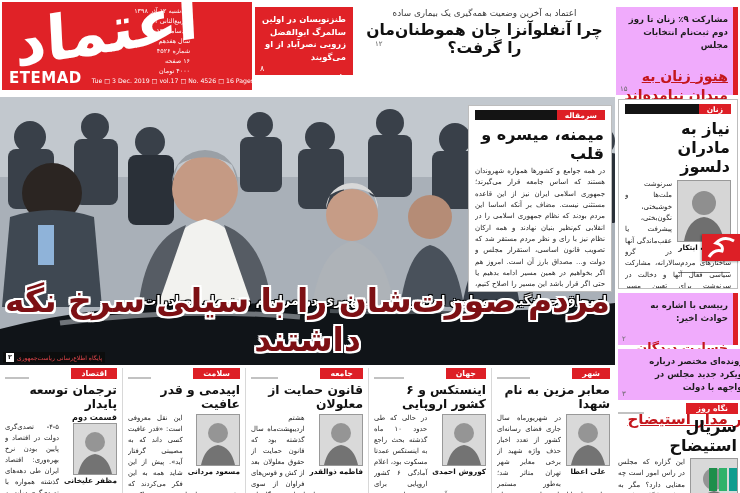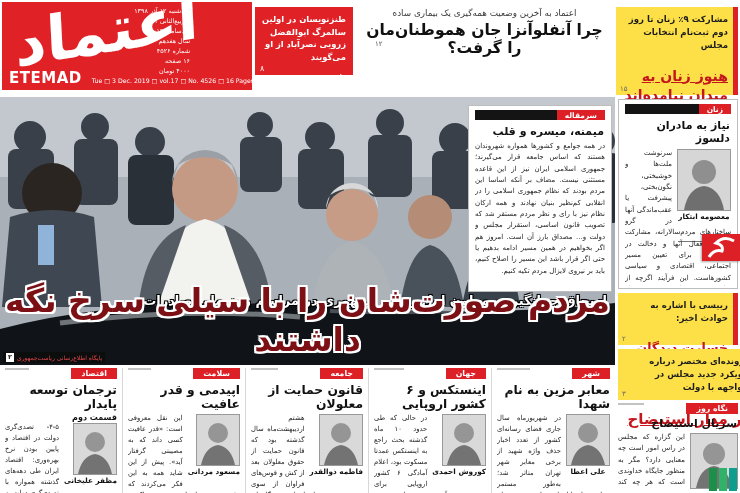--- a/index.html
+++ b/index.html
@@ -21,21 +21,21 @@
   .satire .title{font-size:14px;font-weight:bold;line-height:1.4;margin-top:5px;text-align:right;}
   .satire .pg{position:absolute;left:5px;bottom:2px;font-size:8px;color:#fff;}
   
   .headlines{position:absolute;left:357px;top:4px;width:255px;height:91px;}
   .hl{position:relative;height:44px;}
   .hl + .hl{border-top:1px solid #c9c9c9;}
   .hl .kicker{font-size:8.8px;color:#3a3a3a;text-align:center;direction:rtl;padding-top:4px;}
   .hl .title{font-size:15.5px;font-weight:bold;color:#101010;text-align:center;direction:rtl;margin-top:3px;}
   .hl .pg{position:absolute;left:18px;bottom:0;font-size:7px;color:#555;}
   
-  .graybox{background:#fde047;direction:rtl;box-sizing:border-box;position:relative;
+  .graybox{background:#f0abfc;direction:rtl;box-sizing:border-box;position:relative;
            padding:6px 10px 4px 6px;}
   .graybox .redstrip{position:absolute;right:0;top:0;bottom:0;width:5px;background:#dd1f26;}
   .graybox .kicker{font-size:8.6px;font-weight:bold;color:#1c1c1c;line-height:1.5;text-align:right;}
   .graybox .title{font-size:14px;font-weight:bold;color:#c4161c;line-height:1.35;margin-top:15px;text-align:right;text-decoration:underline;}
   .graybox .pg{position:absolute;left:4px;bottom:2px;font-size:7px;color:#666;}
   .women-top{position:absolute;left:616px;top:7px;width:122px;height:88px;}
   
   .photo-wrap{position:absolute;left:0;top:97px;width:615px;height:268px;overflow:hidden;background:#a9b0b8;}
   .photo-wrap svg.scene{position:absolute;inset:0;width:100%;height:100%;}
   .pkicker{position:absolute;left:6px;right:8px;bottom:57px;direction:rtl;text-align:right;color:#fff;
@@ -48,34 +48,34 @@
   .credit{position:absolute;left:3px;bottom:2px;height:11px;display:flex;align-items:center;gap:3px;
           background:rgba(12,12,12,.85);padding:0 3px;}
   .credit .num{background:#fff;color:#111;font-size:6.5px;font-weight:bold;line-height:9px;padding:0 2px;}
   .credit .txt{color:#e8474d;font-size:6px;direction:rtl;white-space:nowrap;}
   
   .artbox{background:#fff;border:1px solid #bdbdbd;box-sizing:border-box;padding:4px 6px;overflow:hidden;}
   .boxhead{display:flex;height:10px;}
   .boxhead .bar{flex:1;background:#141414;}
   .boxhead .tab{background:#dd1f26;color:#fff;font-size:7.5px;font-weight:bold;padding:0 8px;
                 display:flex;align-items:center;direction:rtl;}
-  .art-title{font-size:11px;font-weight:bold;direction:rtl;text-align:right;margin:5px 1px 3px;color:#111;}
+  .art-title{font-size:16px;font-weight:bold;direction:rtl;text-align:right;margin:5px 1px 3px;color:#111;}
   .art-body{direction:rtl;font-size:7px;line-height:1.62;text-align:justify;color:#222;overflow:hidden;}
   .portrait{float:right;margin:1px 0 2px 5px;text-align:center;}
   .portrait svg{display:block;border:1px solid #999;background:#dcdcdc;}
   .portrait .pname{font-size:7.3px;font-weight:bold;color:#111;border-bottom:1px solid #777;padding:1px 0 20px;direction:rtl;}
   .editorial{position:absolute;left:468px;top:105px;width:144px;height:187px;}
   
   .women-art{position:absolute;left:618px;top:99px;width:120px;height:190px;}
   .sidebox1{position:absolute;left:618px;top:293px;width:120px;height:52px;}
   .sidebox2{position:absolute;left:618px;top:349px;width:140px;height:51px;}
   .sidebox1 .title{font-size:12.5px;}
   .sidebox2 .title{font-size:15px;}
   .negah{position:absolute;left:618px;top:403px;width:120px;height:90px;overflow:hidden;}
-  .sechead{display:flex;align-items:flex-start;height:11px;gap:42px;}
+  .sechead{display:flex;align-items:flex-end;height:11px;gap:42px;}
   .sechead .line{flex:1;height:2px;background:#c2c2c2;}
   .sechead .tab{background:#dd1f26;color:#fff;font-size:7.8px;font-weight:bold;padding:1px 10px;direction:rtl;}
   .negah .art-title{margin:3px 1px 2px;}
   
   .bcols{position:absolute;left:0;top:368px;width:615px;height:125px;display:flex;}
   .bcol{width:123px;box-sizing:border-box;padding:0 5px;position:relative;overflow:hidden;}
   .bcol:not(:last-child){border-right:1px solid #d8d8d8;}
   .bcol .art-title{font-size:12.3px;margin:4px 0 2px;}
   .bcol .subtitle{font-size:8px;font-weight:bold;direction:rtl;text-align:right;color:#111;}
   .bcol .art-body{font-size:6.8px;}

